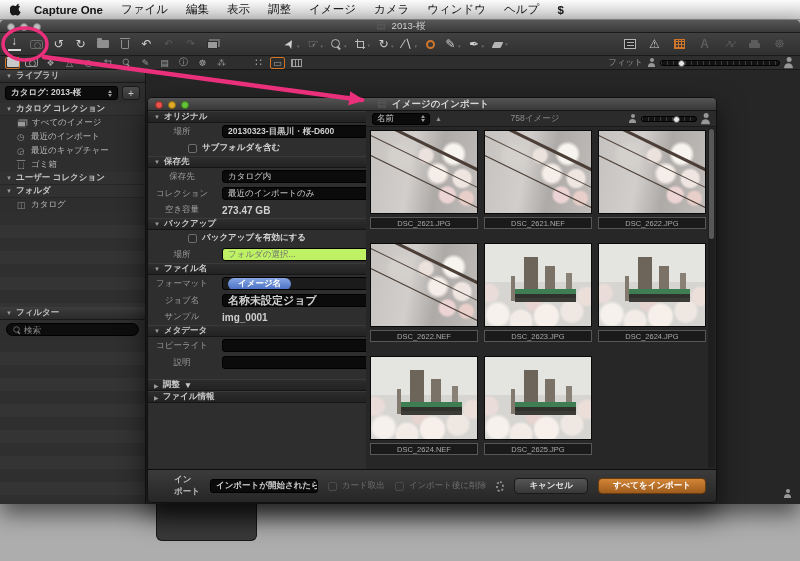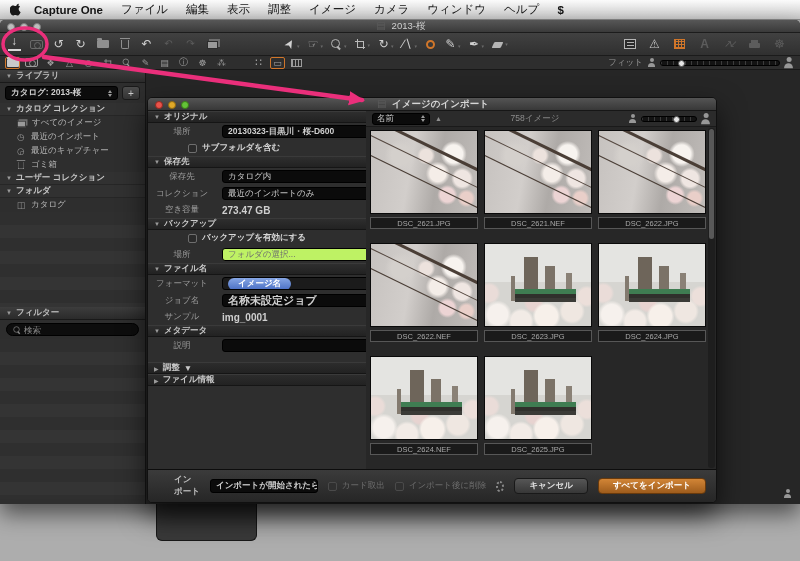--- a/index.html
+++ b/index.html
@@ -497,20 +497,26 @@
         <span class="dlabel">サンプル</span>
         <span class="plaintext">img_0001</span>
       </div>
 
       <div class="dsec">
           <span class="tri">▼</span>
           <span>メタデータ</span>
           <span class="endtri">▼</span>
         </div>
       <div class="drow">
+        <span class="dlabel">コピーライト</span>
+        <div class="dfield">
+            <input style="">
+          </div>
+      </div>
+      <div class="drow">
         <span class="dlabel">説明</span>
         <div class="dfield">
             <input style="">
           </div>
       </div>
 
       <div style="height:8px"></div>
       <div class="colsec">
           <span class="tri">▶</span>
           <span>調整</span>

